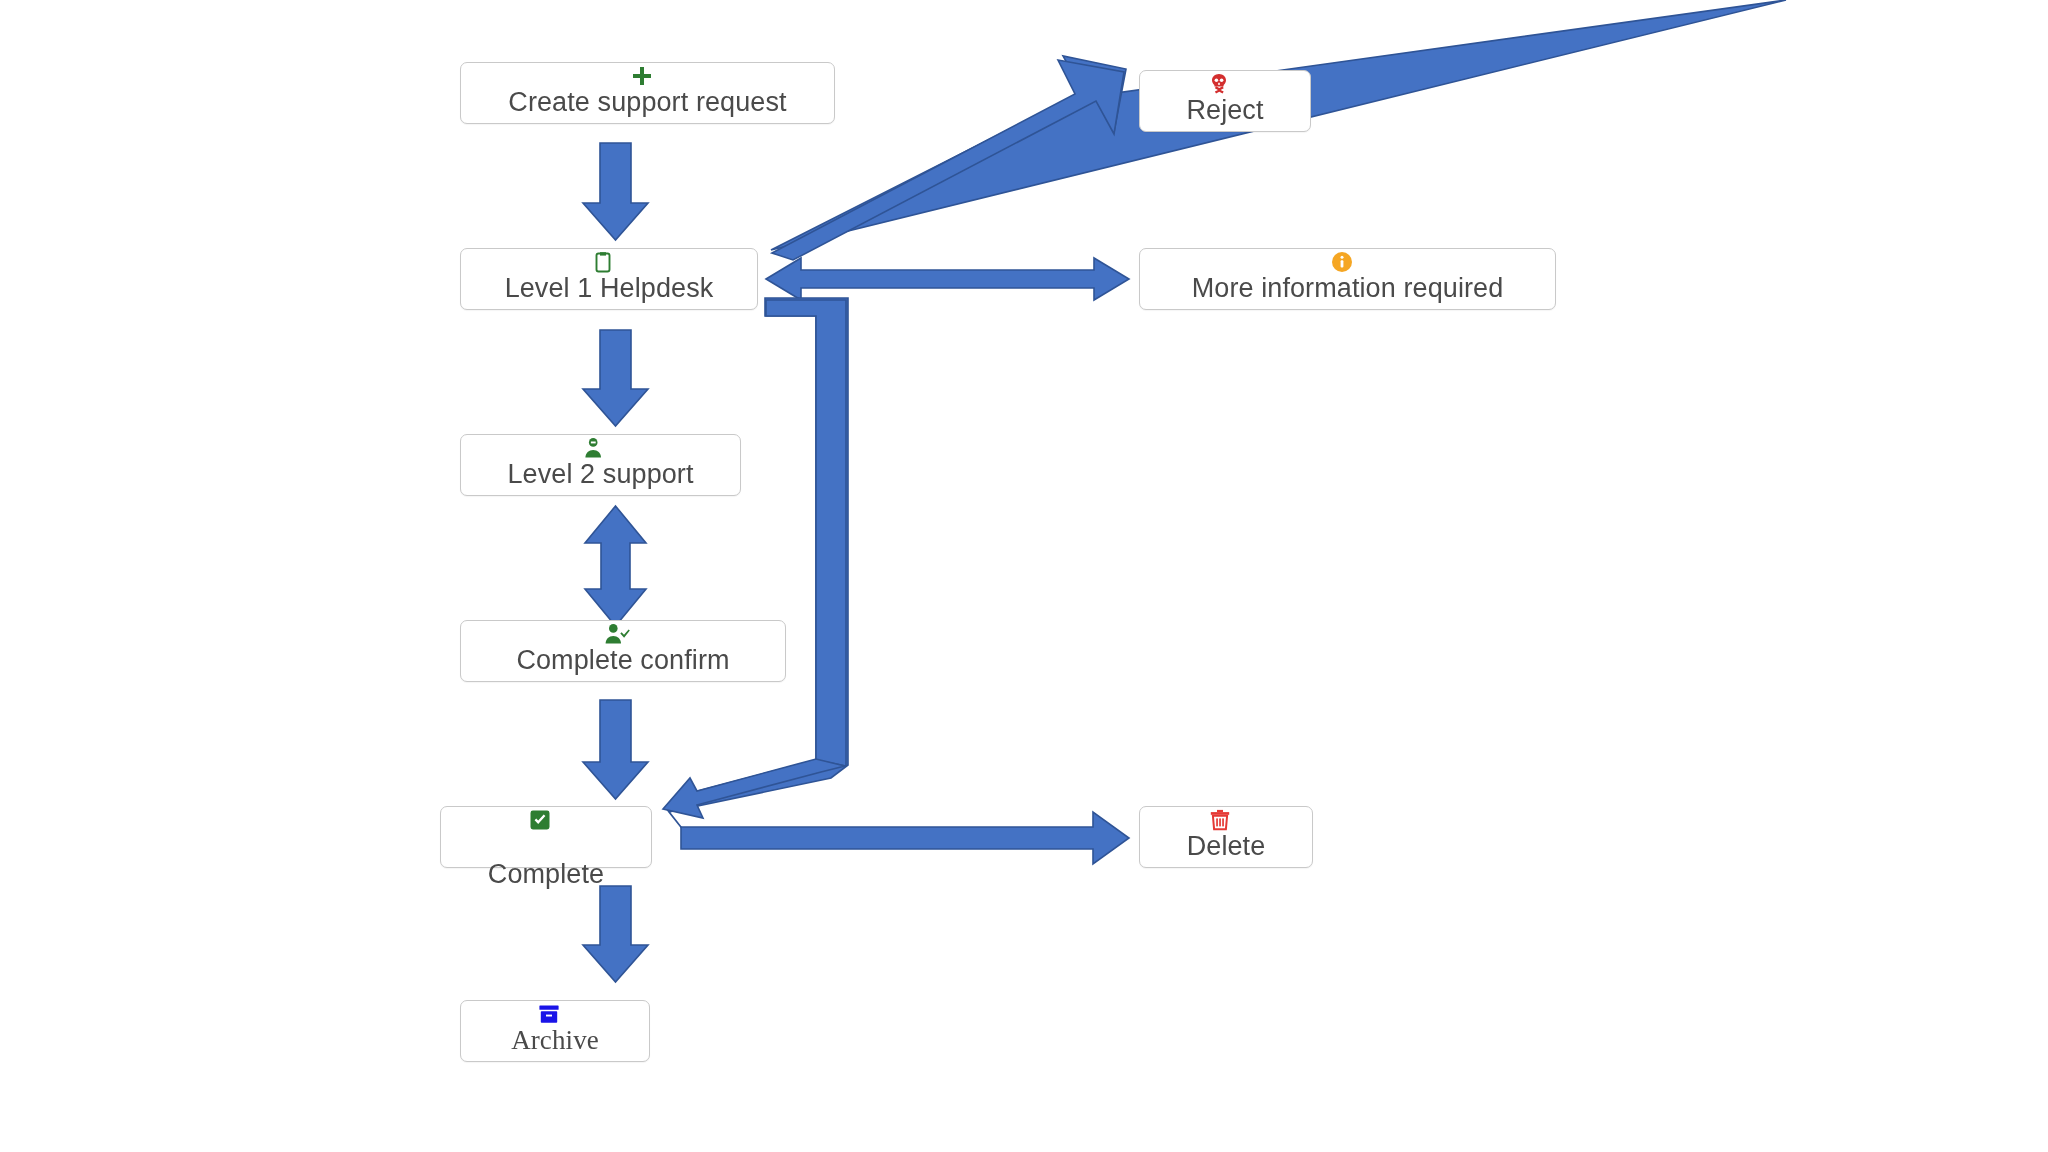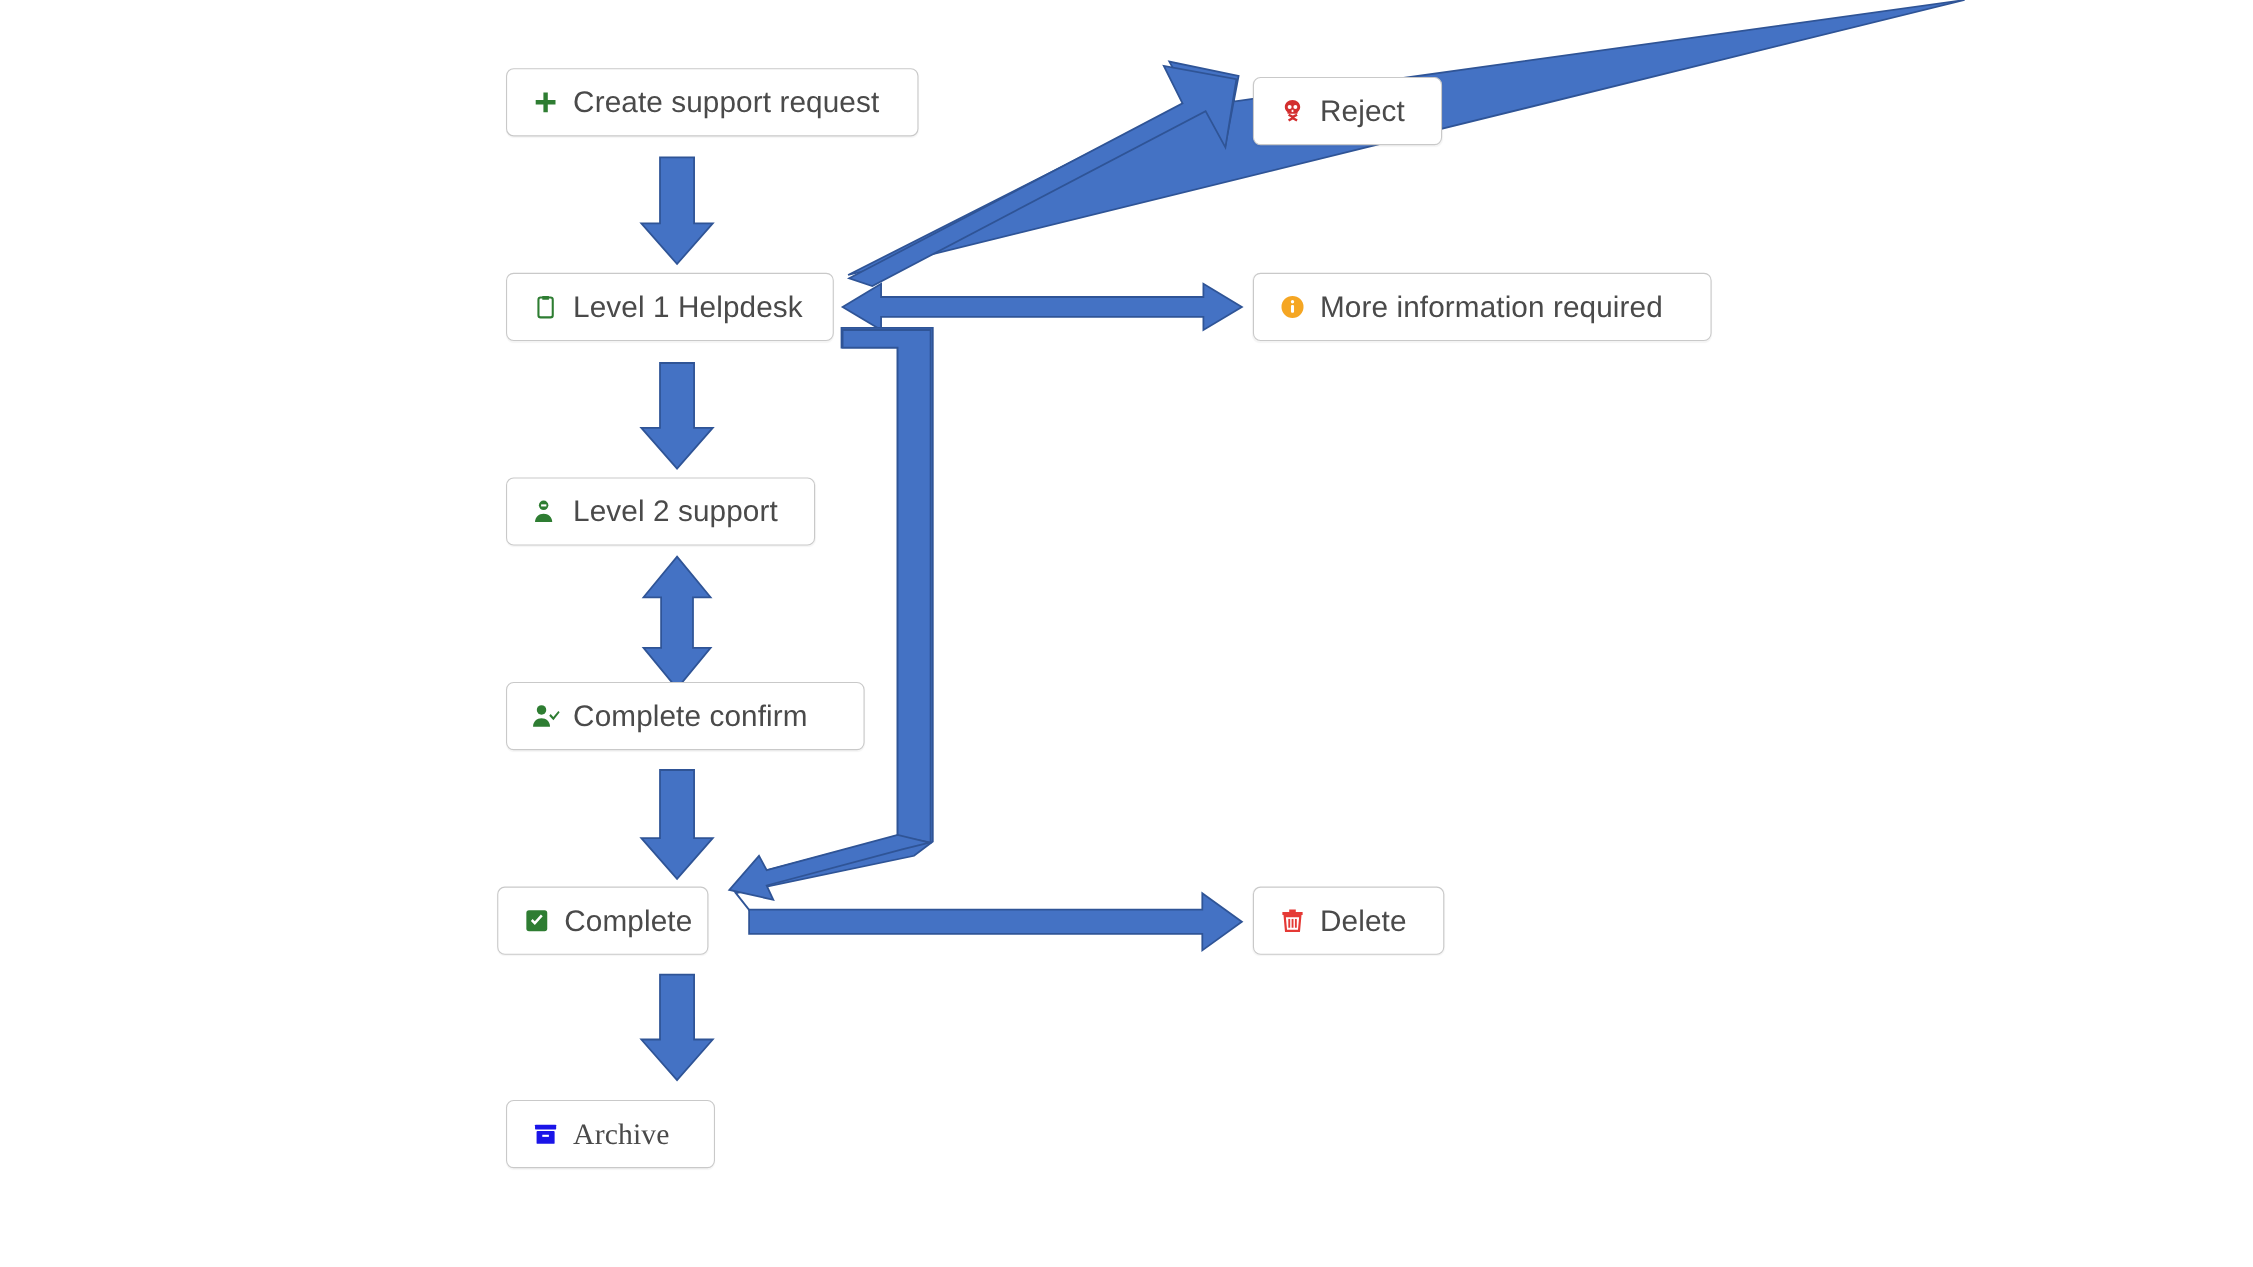--- a/index.html
+++ b/index.html
@@ -29,20 +29,21 @@
     box-sizing: border-box;
     background: #ffffff;
     border: 1px solid #c9c9c9;
     border-radius: 7px;
     height: 62px;
     display: flex;
     align-items: center;
     padding: 0 22px;
     box-shadow: 0 1px 1px rgba(0,0,0,0.045);
     z-index: 5;
+    flex-direction: column;
   }
   .node .ico {
     width: 26px;
     height: 26px;
     flex: 0 0 26px;
     margin-right: 12px;
     display: flex;
     align-items: center;
     justify-content: center;
   }
@@ -144,21 +145,21 @@
     <span class="ico">
       <svg width="26" height="24" viewBox="0 0 26 24">
         <circle cx="9.3" cy="6.4" r="4.3" fill="#2e7d32"></circle>
         <path d="M1.6 21.6 c0-4.6 3.4-7.6 7.7-7.6 s7.7 3 7.7 7.6 z" fill="#2e7d32"></path>
         <path d="M17.6 10.2 l2.4 2.6 4.6-5.4 1.2 1.2 -5.7 7.2 -3.8-4.2 z" fill="#2e7d32"></path>
       </svg>
     </span>
     <span class="label">Complete confirm</span>
   </div>
 
-  <div class="node" style="left:452px; top:806px; width:192px;">
+  <div class="node" style="left:440px; top:806px; width:212px;gap:28px;">
     <span class="ico">
       <svg width="24" height="24" viewBox="0 0 24 24">
         <rect x="2.5" y="2.5" width="19" height="19" rx="2.4" fill="#2e7d32"></rect>
         <path d="M6.6 12.2 l3.6 3.8 7.2-8.1 -1.7-1.5 -5.5 6.2 -2.0-2.1 z" fill="#ffffff"></path>
       </svg>
     </span>
     <span class="label">Complete</span>
   </div>
 
   <div class="node" style="left:1139px; top:806px; width:174px;">

